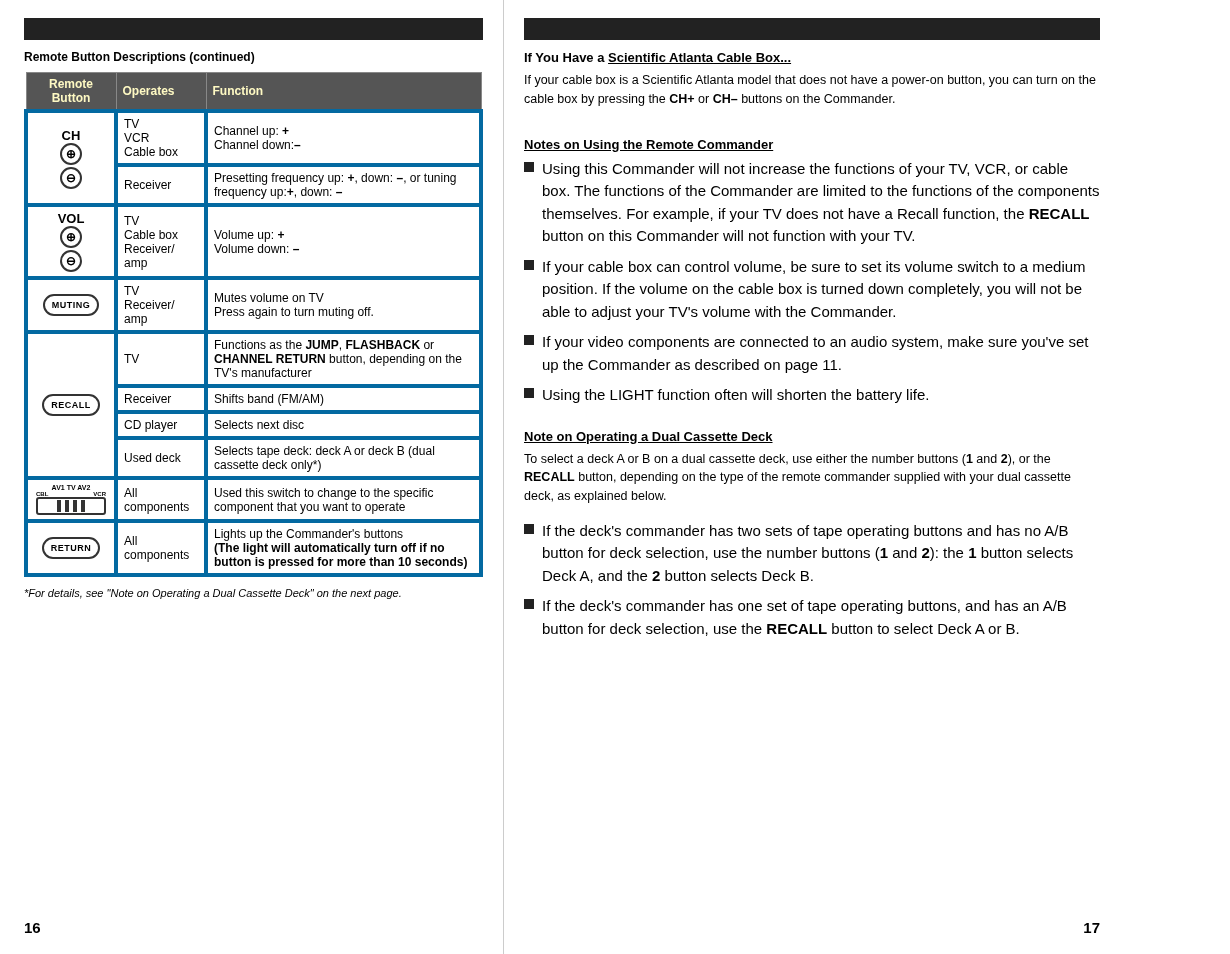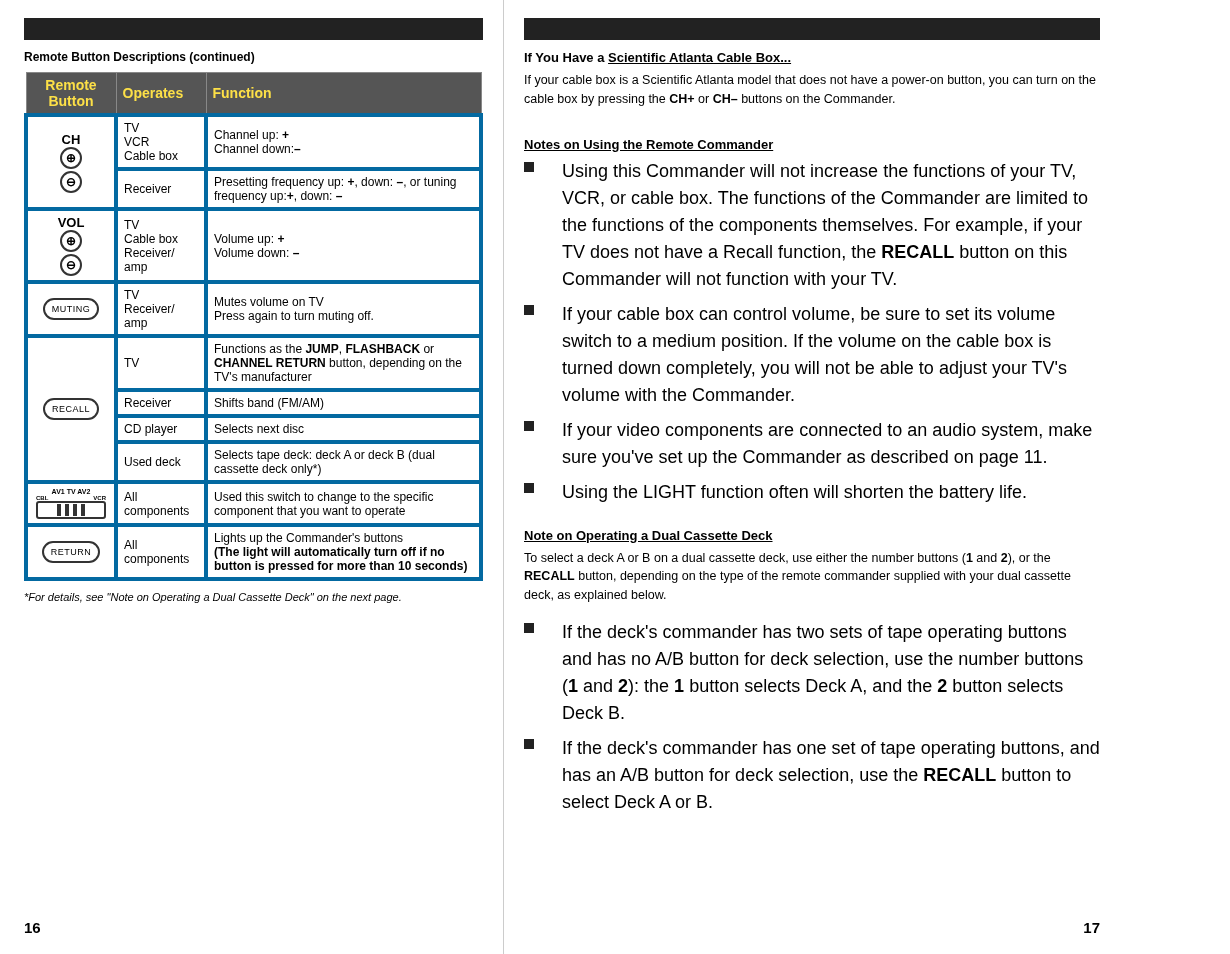--- a/index.html
+++ b/index.html
@@ -36,26 +36,26 @@
       font-weight: bold;
       margin-bottom: 8px;
     }
     table.remote-table {
       width: 100%;
       border-collapse: collapse;
       font-size: 12px;
     }
     table.remote-table th {
       background: #555;
-      color: #fde047;
+      color: #fef9c3;
       border: 1px solid #888;
       padding: 4px 6px;
       text-align: left;
       font-weight: bold;
-      font-size: 14px;
+      font-size: 12px;
     }
     table.remote-table td {
       border: 4px solid #0369a1;
       padding: 4px 6px;
       vertical-align: middle;
     }
     table.remote-table .col-button {
       width: 90px;
       text-align: center;
     }
@@ -77,21 +77,21 @@
       font-weight: bold;
     }
     .btn-oval {
       display: inline-flex;
       align-items: center;
       justify-content: center;
       border: 2px solid #333;
       border-radius: 20px;
       padding: 4px 7px;
       font-size: 9px;
-      font-weight: normal;
+      font-weight: bold;
       letter-spacing: 0.5px;
     }
     .ch-icon {
       display: inline-flex;
       flex-direction: column;
       align-items: center;
     }
     .ch-label {
       font-size: 13px;
       font-weight: bold;
@@ -114,23 +114,22 @@
       line-height: 1.5;
       margin-bottom: 14px;
     }
     .bullet-section {
       margin-bottom: 14px;
     }
     .bullet-item {
       display: flex;
       align-items: flex-start;
       margin-bottom: 8px;
-      font-size: 18px;
+      font-size: 15px;
       line-height: 1.5;
-      gap: 20px;
     }
     .bullet-square {
       display: inline-block;
       width: 10px;
       height: 10px;
       background: #222;
       margin-right: 8px;
       margin-top: 4px;
       flex-shrink: 0;
     }

